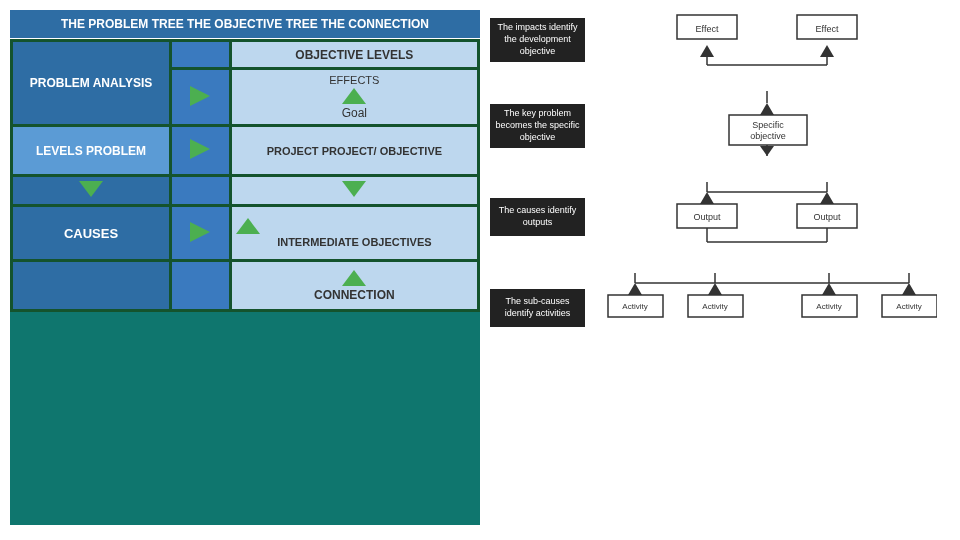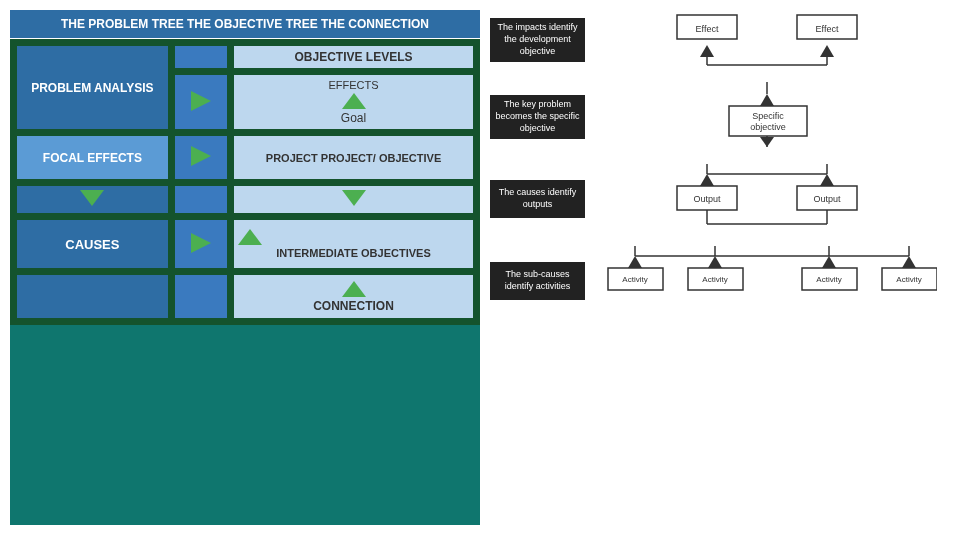--- a/index.html
+++ b/index.html
@@ -30,21 +30,21 @@
       font-size: 12px;
     }
 
     
     .left-table {
       width: 100%;
       border-collapse: collapse;
     }
 
     .left-table td {
-      border: 7px solid #14532d;
+      border: 3px solid #14532d;
       vertical-align: middle;
       text-align: center;
       font-size: 12px;
       padding: 4px;
     }
 
     .td-dark {
       background: #2e6da4;
       color: #fff;
       font-weight: bold;
@@ -93,21 +93,21 @@
       text-align: center;
       padding: 4px;
       line-height: 1.3;
       flex-shrink: 0;
     }
 
     
     .right-content {
       display: flex;
       flex-direction: column;
-      gap: 12px;
+      gap: 21px;
     }
 
     
     .diagram-entry {
       display: flex;
       flex-direction: row;
       align-items: center;
       gap: 8px;
     }
 
@@ -149,21 +149,21 @@
         <div style="display:flex; flex-direction:column; align-items:center; gap:2px;">
           <div style="font-size:11px; color:#333;"><span>EFFECTS</span></div>
           <div style="width:0;height:0;border-left:12px solid transparent;border-right:12px solid transparent;border-bottom:16px solid #4caf50;"></div>
           <div style="font-size:12px; color:#333; font-weight:normal;"><span>Goal</span></div>
         </div>
       </td>
     </tr>
 
     <tr>
       <td class="td-mid" style="height:50px; font-size:12px; font-weight:bold;">
-        <span>FOCAL EFFECTS</span>
+        <span>LEVELS PROBLEM</span>
       </td>
       <td class="td-connector" style="text-align:center;">
         <div style="display:inline-block; width:0; height:0; border-top:10px solid transparent; border-bottom:10px solid transparent; border-left:20px solid #4caf50;"></div>
       </td>
       <td class="td-light" style="height:50px; font-size:11px; font-weight:bold; color:#333;">
         <span>PROJECT PROJECT/ OBJECTIVE</span>
       </td>
     </tr>
 
     <tr>

